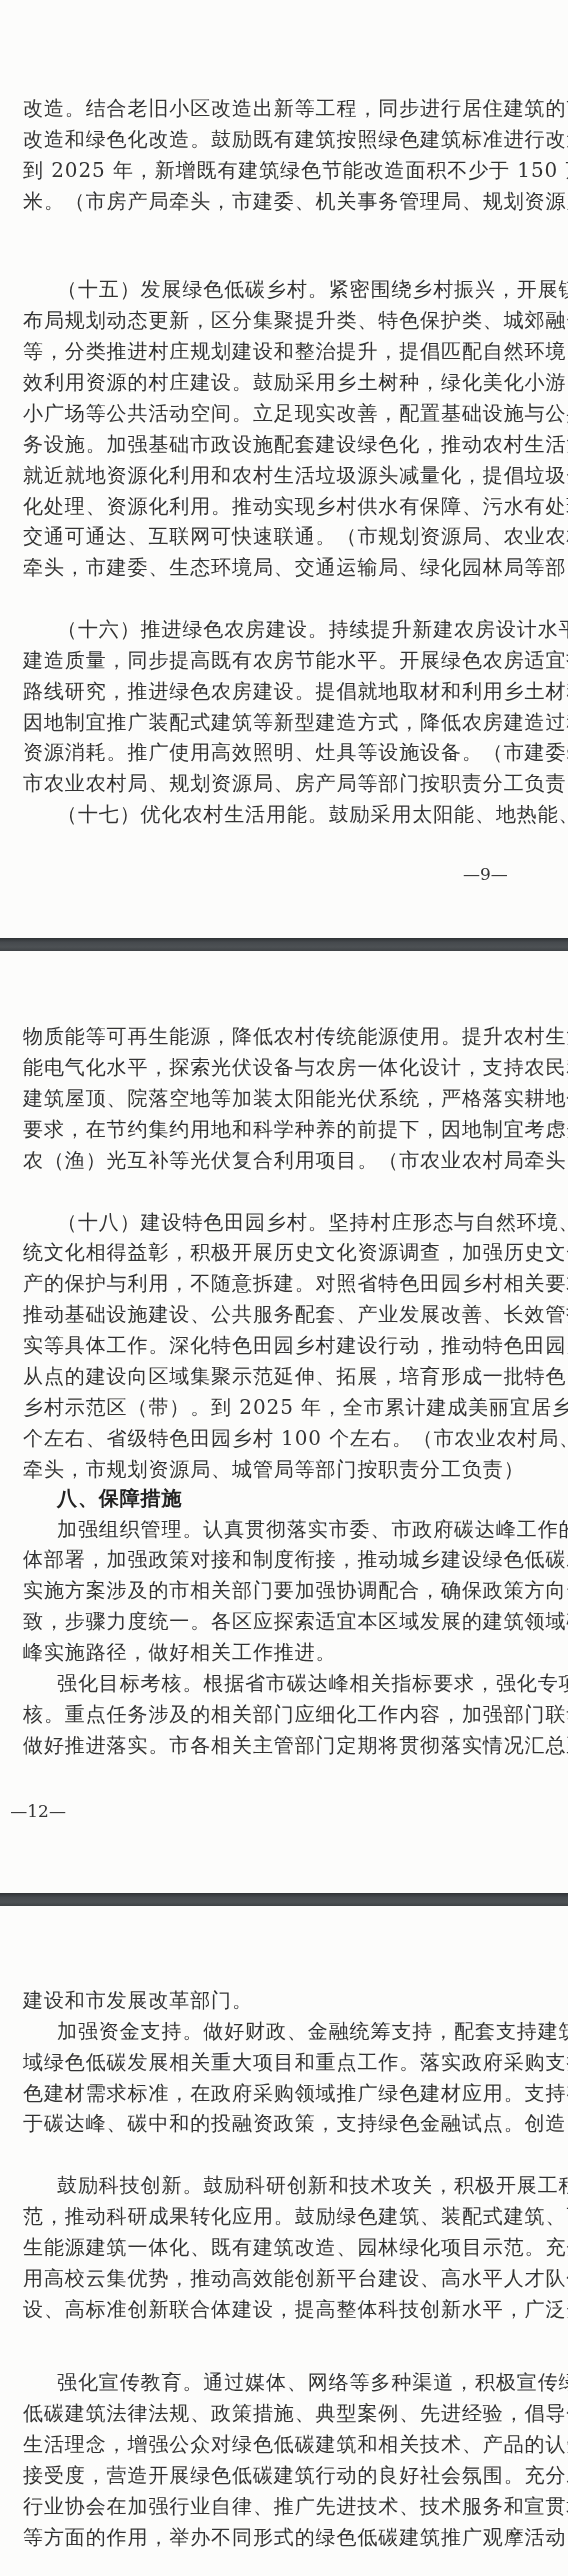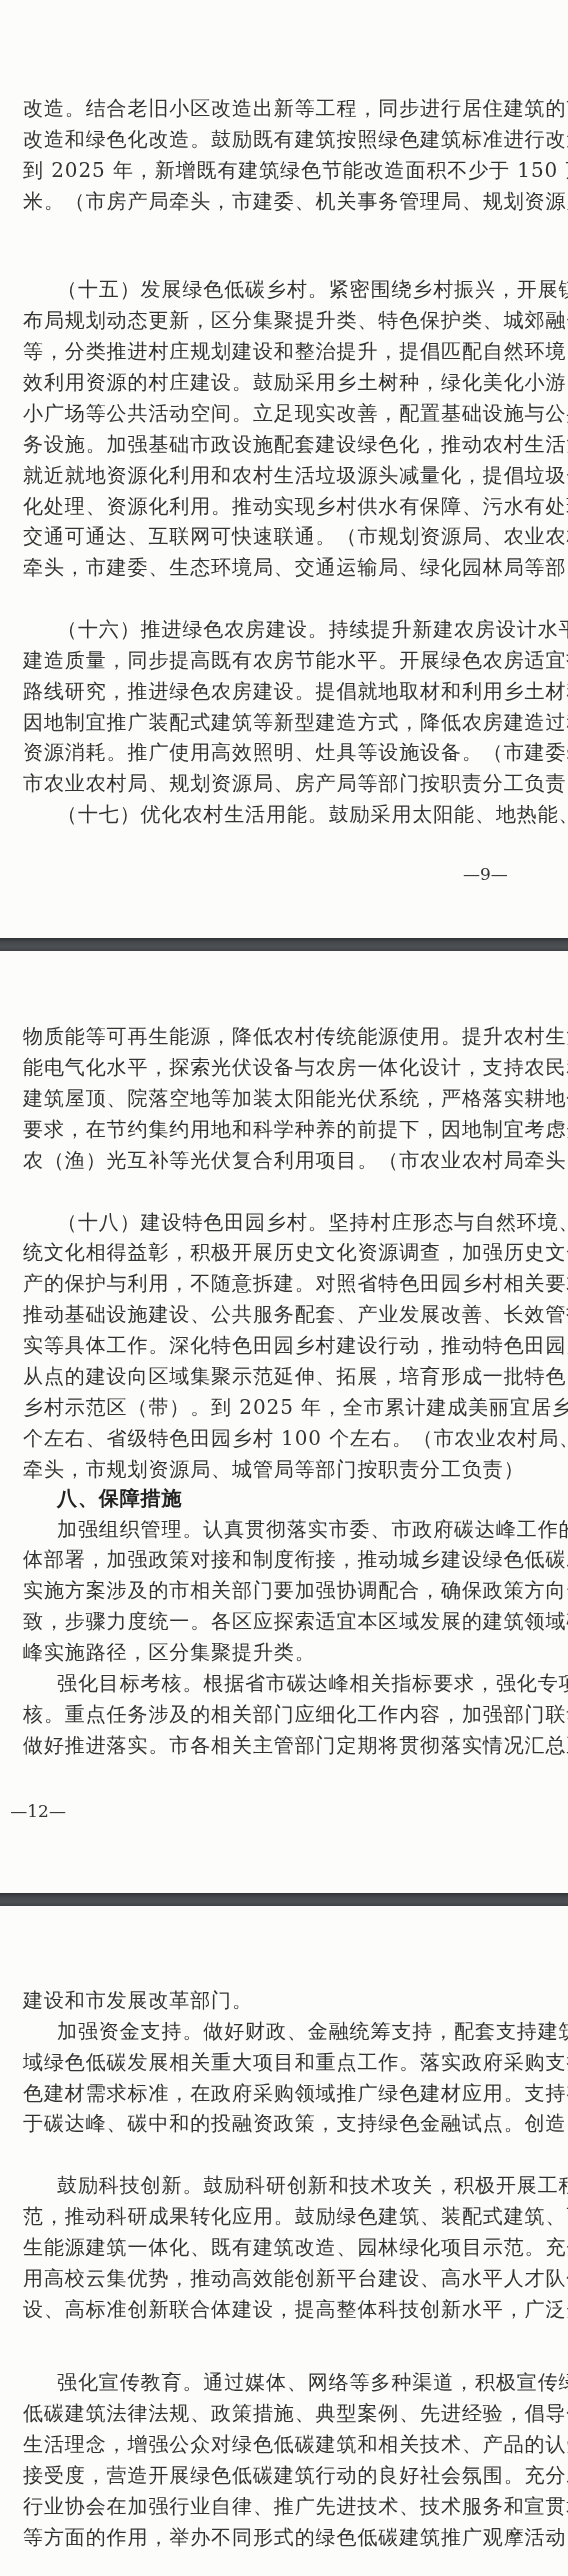--- a/index.html
+++ b/index.html
@@ -111,21 +111,21 @@
   <div class="line" style="top:379px">实等具体工作。深化特色田园乡村建设行动，推动特色田园乡村</div>
   <div class="line" style="top:410px">从点的建设向区域集聚示范延伸、拓展，培育形成一批特色田园</div>
   <div class="line" style="top:441px">乡村示范区（带）。到 2025 年，全市累计建成美丽宜居乡村 3000</div>
   <div class="line" style="top:472px">个左右、省级特色田园乡村 100 个左右。（市农业农村局、建委</div>
   <div class="line short" style="top:503px">牵头，市规划资源局、城管局等部门按职责分工负责）</div>
   <div class="heading" style="top:532px">八、保障措施</div>
   <div class="line indent" style="top:563px">加强组织管理。认真贯彻落实市委、市政府碳达峰工作的整</div>
   <div class="line" style="top:593px">体部署，加强政策对接和制度衔接，推动城乡建设绿色低碳发展。</div>
   <div class="line" style="top:624px">实施方案涉及的市相关部门要加强协调配合，确保政策方向一</div>
   <div class="line" style="top:655px">致，步骤力度统一。各区应探索适宜本区域发展的建筑领域碳达</div>
-  <div class="line short" style="top:686px">峰实施路径，区分集聚提升类。</div>
+  <div class="line short" style="top:686px">峰实施路径，做好相关工作推进。</div>
   <div class="line indent" style="top:717px">强化目标考核。根据省市碳达峰相关指标要求，强化专项考</div>
   <div class="line" style="top:748px">核。重点任务涉及的相关部门应细化工作内容，加强部门联动，</div>
   <div class="line" style="top:779px">做好推进落实。市各相关主管部门定期将贯彻落实情况汇总至市</div>
   <div class="page-num pn-12">—12—</div>
 </div>
 
 <div class="separator sep-2"></div>
 
 <div class="page page-3">
   <div class="line short" style="top:79px">建设和市发展改革部门。</div>

